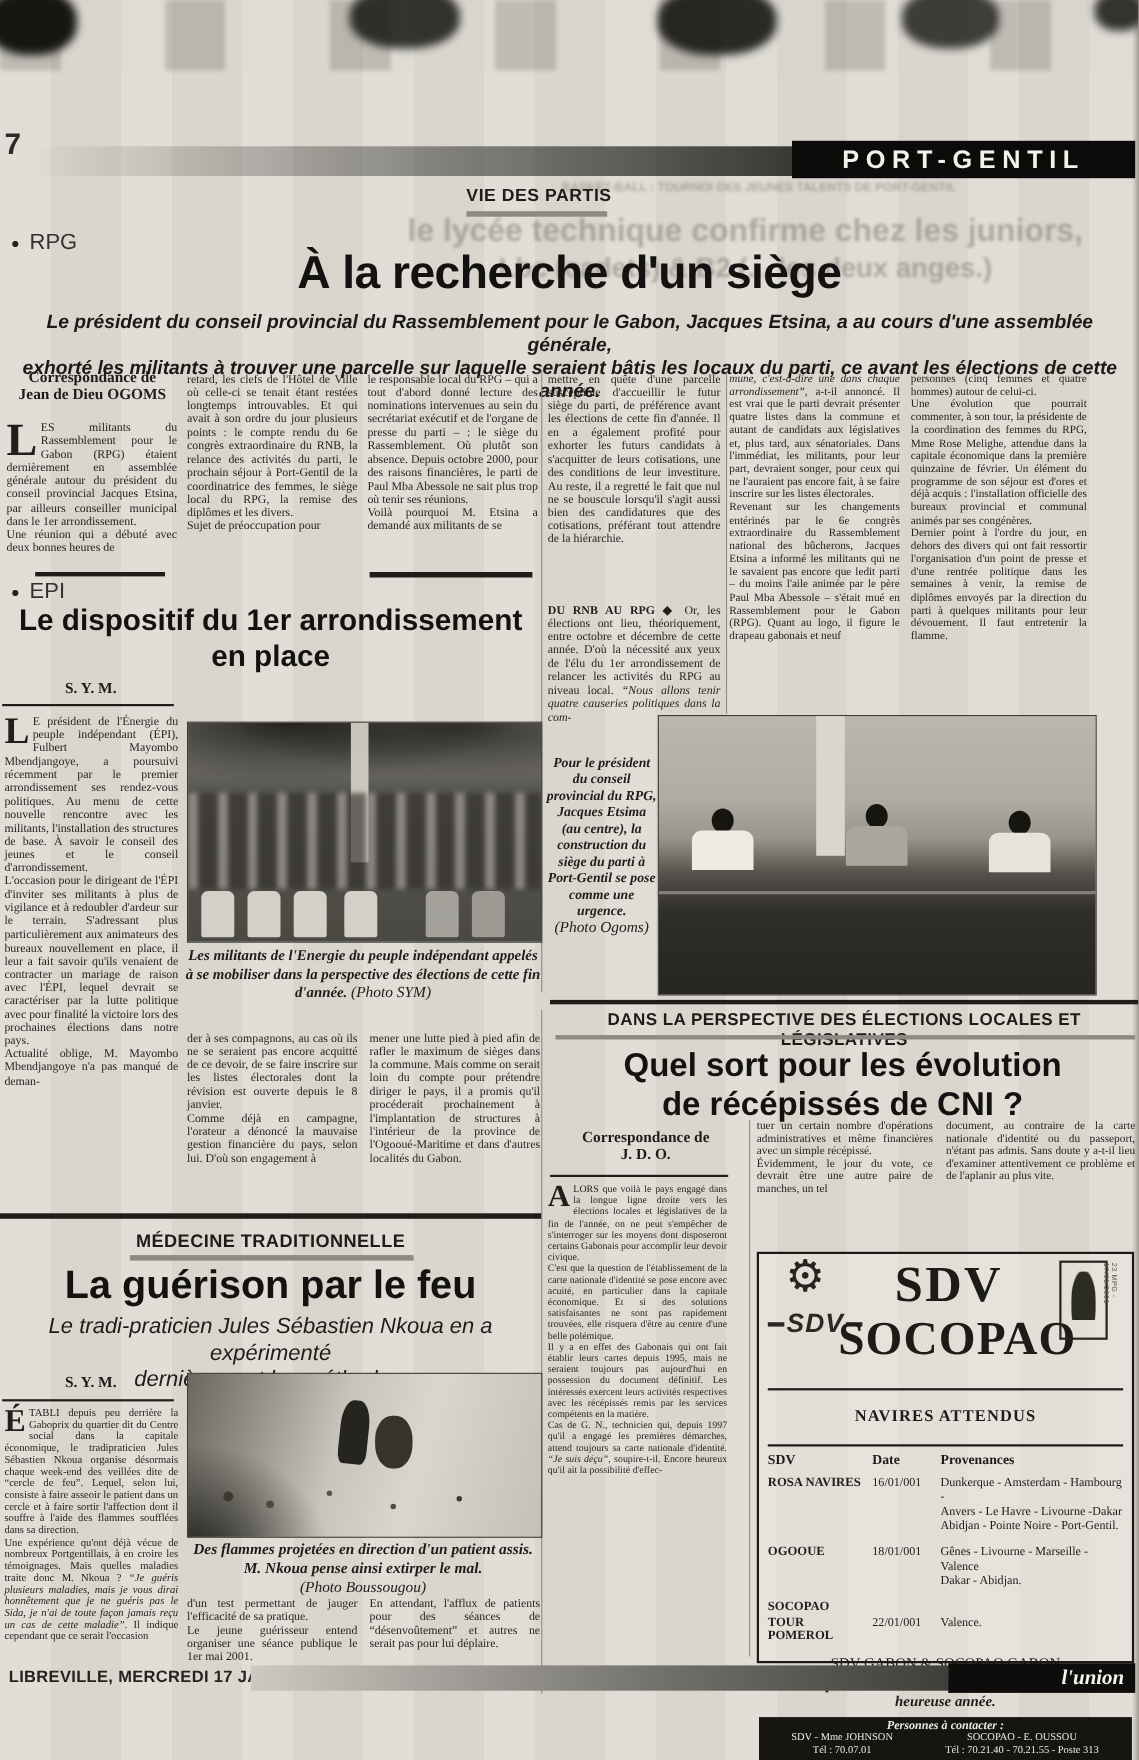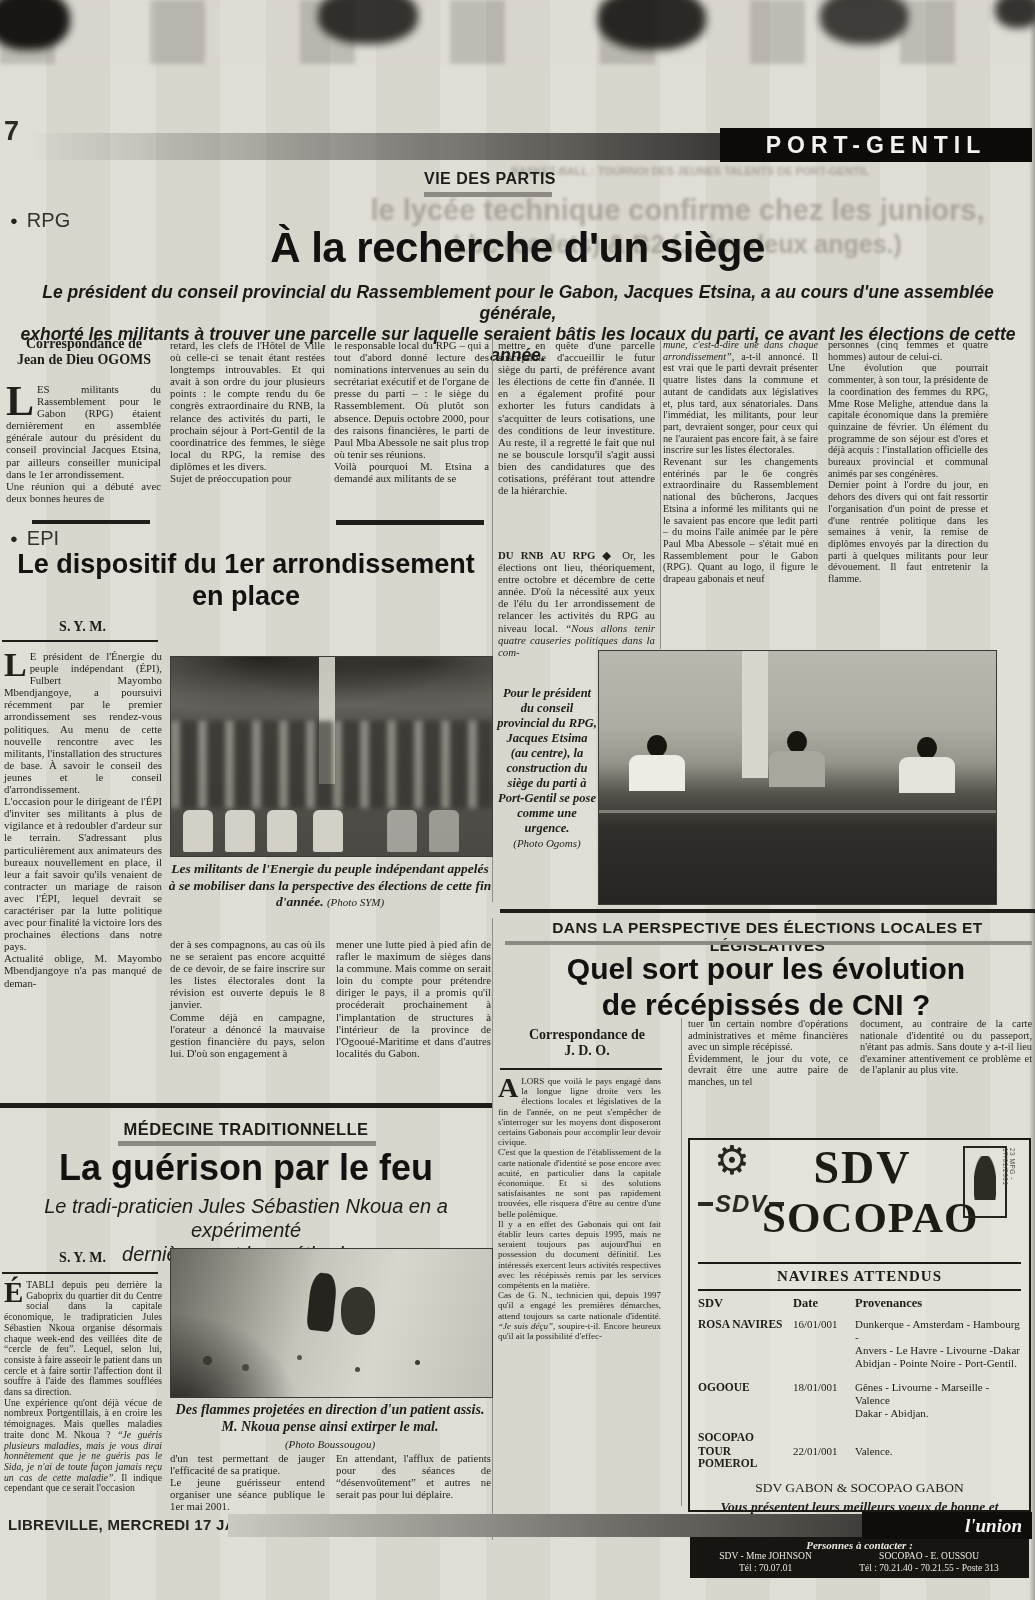--- a/index.html
+++ b/index.html
@@ -37,21 +37,21 @@
           font:italic 17.5px/21px "Liberation Sans", sans-serif; color:#1b1a17; }
 
   .body { position:absolute; font-size:10.8px; line-height:12.1px; text-align:justify;
           white-space:pre-line; color:#201f1b; }
   .byline { position:absolute; font-weight:bold; text-align:center; white-space:pre-line;
           font-size:14px; line-height:16px; }
   .dropcap { float:left; font-weight:bold; font-size:34px; line-height:27px; padding:1px 3px 0 0; }
   .dropcap.big { font-size:42px; line-height:34px; }
   .caption { position:absolute; font-weight:bold; font-style:italic; text-align:center;
           font-size:13.5px; line-height:16.5px; white-space:pre-line; }
-  .credit { font-weight:normal; font-size:11px; }
+  .credit { font-weight:normal; font-size:14px; }
   .kicker { position:absolute; text-align:center; font-family:"Liberation Sans", sans-serif;
           font-weight:bold; letter-spacing:.4px; }
 
   .photo { position:absolute; border:1px solid #3c3a36; overflow:hidden; }
   .pshape { position:absolute; }
 
   
   .p1 { left:170px; top:656px; width:321px; height:199px;
         background:linear-gradient(180deg,#7d7b74 0%,#6d6b64 18%,#575550 32%,#4b4944 100%); }
   .p1-top { left:0; top:0; width:100%; height:30%;
@@ -95,21 +95,21 @@
   .ad-titles { position:absolute; left:64px; right:58px; top:0; text-align:center; font-weight:bold; color:#1c1b16; }
   .ad-t1 { font-size:46px; line-height:48px; letter-spacing:2px; }
   .ad-t2 { font-size:43px; line-height:52px; letter-spacing:1px; }
   .ad-stamp { position:absolute; right:14px; top:2px; width:40px; height:68px; border:2px solid #26251f; }
   .stamp-fig { margin:8px auto 0; width:22px; height:44px;
         background:radial-gradient(circle at 50% 20%, #2c2b24 0 6px, transparent 7px),
                    radial-gradient(ellipse at 50% 68%, #2c2b24 0 11px, transparent 12px); }
   .ad-stamp-text { position:absolute; right:-11px; top:0; writing-mode:vertical-rl;
         font:6.5px "Liberation Sans", sans-serif; color:#55534c; letter-spacing:.5px; }
   .ad-navires { border-top:2px solid #1a1916; border-bottom:2px solid #1a1916;
-        text-align:center; font-weight:bold; font-size:15px; padding:4px 0; letter-spacing:1px; }
+        text-align:center; font-weight:bold; font-size:15px; padding:16px 0; letter-spacing:1px; }
   .ad-thead { display:grid; grid-template-columns:95px 62px 1fr; font-weight:bold;
         font-size:12.5px; padding:5px 0 7px; }
   .ad-row { display:grid; grid-template-columns:95px 62px 1fr; font-size:11px; margin-bottom:11px; }
   .ad-row .nm { font-weight:bold; font-size:11.5px; }
   .ad-row .pv { white-space:pre-line; line-height:13px; }
   .ad-row.compact { margin-bottom:2px; }
   .ad-gabon { text-align:center; font-size:13.5px; margin-top:2px; }
   .ad-voeux { text-align:center; font-style:italic; font-weight:bold; font-size:13.5px; margin-top:3px; }
   .ad-contacts { background:#161512; color:#eceae2; margin:6px -8px 0; padding:2px 6px 4px; }
   .ad-ct { text-align:center; font-style:italic; font-weight:bold; font-size:11px; }

